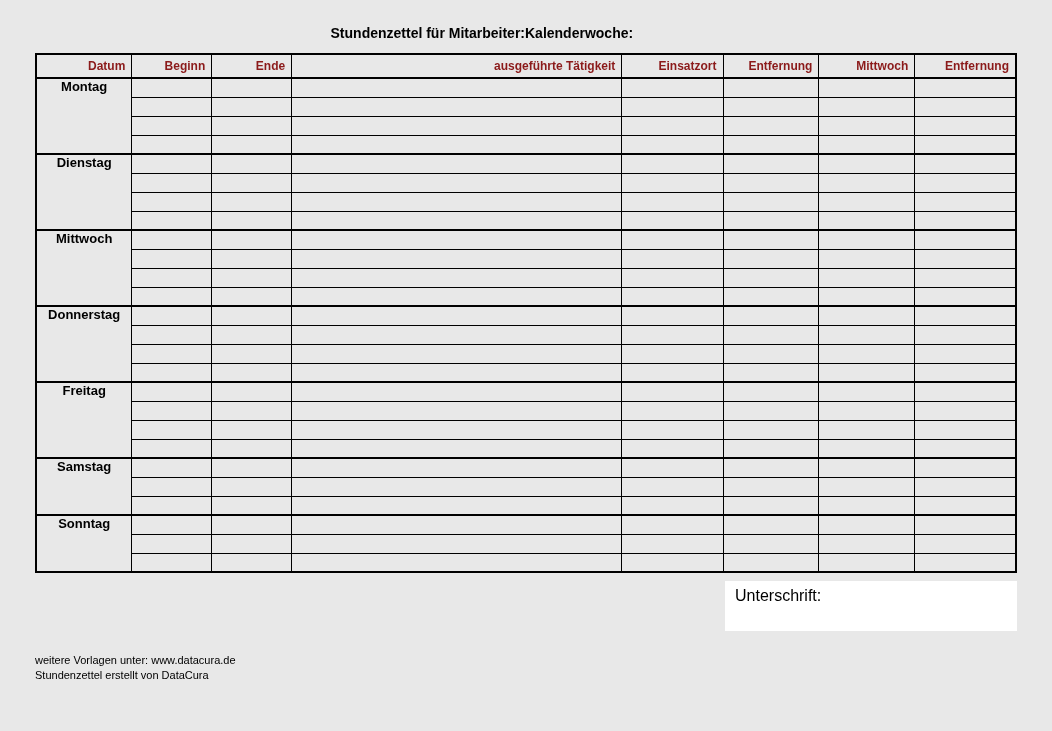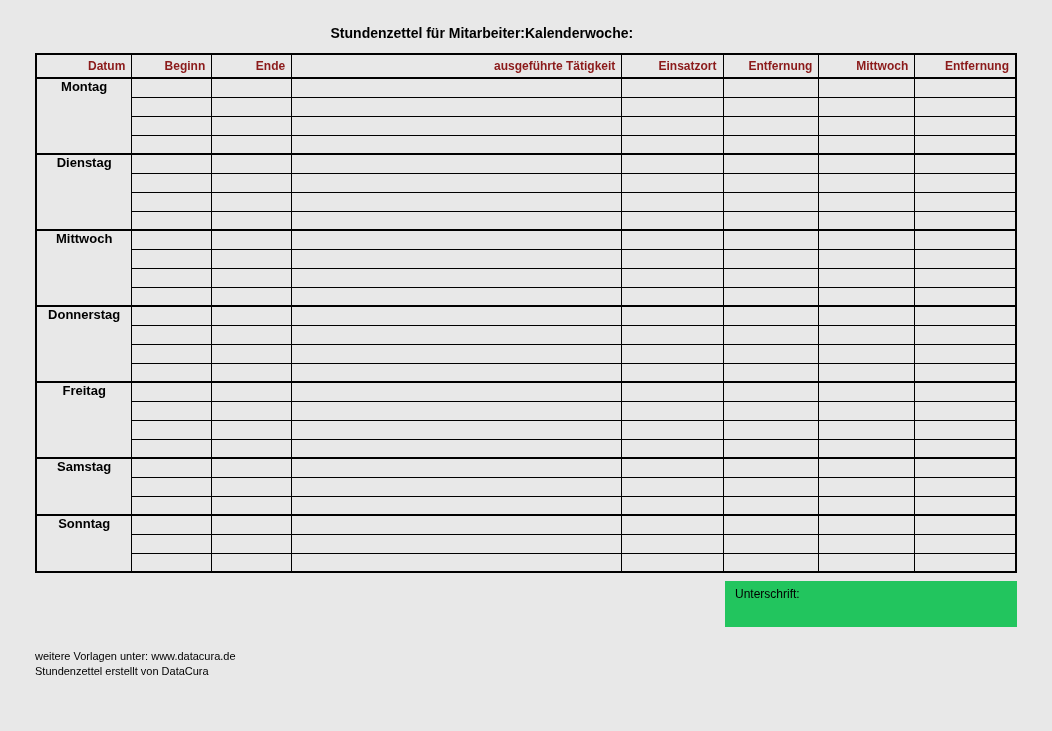--- a/index.html
+++ b/index.html
@@ -65,23 +65,23 @@
     .col-entfernung { width: 90px; padding-left: 19px; }
     .col-fahrzeit { width: 90px; }
     .col-arbeitszeit { width: 95px; }
     .signature-area {
       display: flex;
       justify-content: flex-end;
       margin-top: 8px;
     }
     .signature-box {
       width: 292px;
-      background: #22c55e;
+      background: #ffffff;
       padding: 6px 10px 26px 10px;
-      font-size: 12px;
+      font-size: 16px;
     }
     .footer {
       margin-top: 22px;
       font-size: 11px;
       line-height: 1.4;
     }
   </style>
 </head>
 <body>
 

